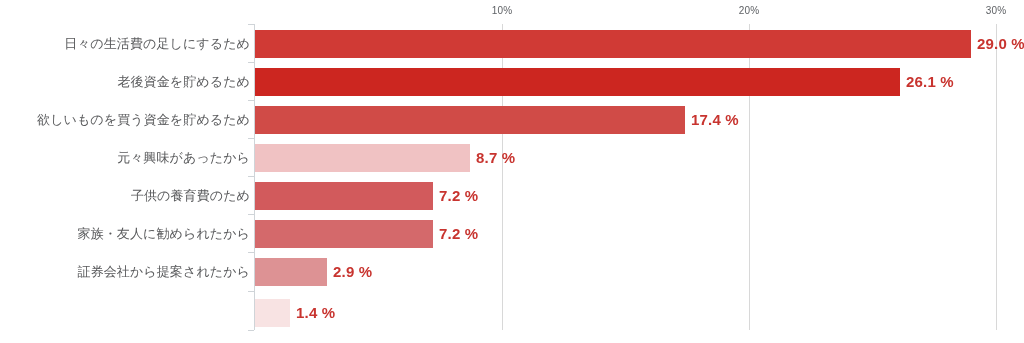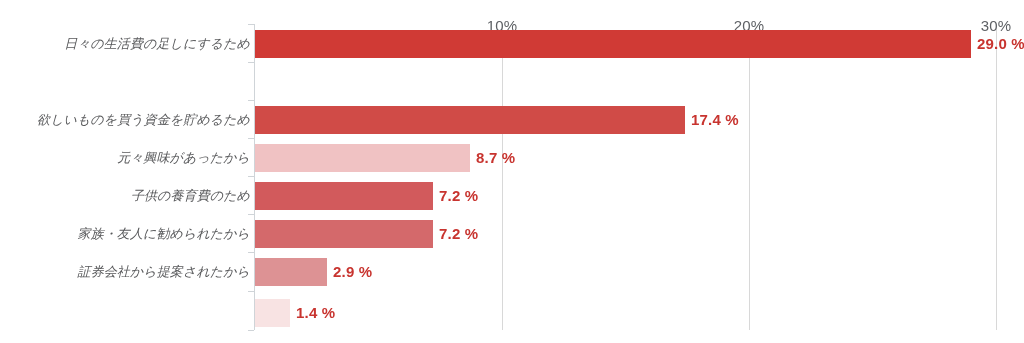--- a/index.html
+++ b/index.html
@@ -50,23 +50,23 @@
     position: absolute;
     width: 6px;
     height: 1px;
     background: #cfd4d8;
     left: 248px;
   }
 
   
   .xtick-label {
     position: absolute;
-    top: 17px;
+    top: 5px;
     transform: translateX(-50%);
-    font-size: 15px;
+    font-size: 10px;
     color: #5e6165;
     white-space: nowrap;
     letter-spacing: 0.2px;
   }
 
   
   .row {
     position: absolute;
     left: 0;
     right: 0;
@@ -76,21 +76,20 @@
     position: absolute;
     right: 774px;           
     top: 0;
     height: 28px;
     line-height: 28px;
     font-size: 13px;
     color: #58595b;
     white-space: nowrap;
     text-align: center;
     letter-spacing: 0.1px;
-    font-style: italic;
   }
   .bar {
     position: absolute;
     left: 255px;
     top: 0;
     height: 28px;
   }
   .value-label {
     position: absolute;
     top: 0;
@@ -119,20 +118,25 @@
   <div class="xtick-label" style="left:502px;">10%</div>
   <div class="xtick-label" style="left:749px;">20%</div>
   <div class="xtick-label" style="left:996px;">30%</div>
 
   <div class="row" style="top:30px;">
     <div class="cat-label">日々の生活費の足しにするため</div>
     <div class="bar" style="width:716px;background:#d03a35;"></div>
     <div class="value-label" style="left:977px;">29.0 %</div>
   </div>
 
+  <div class="row" style="top:68px;">
+    <div class="cat-label">老後資金を貯めるため</div>
+    <div class="bar" style="width:645px;background:#cc2620;"></div>
+    <div class="value-label" style="left: 906px;">26.1 %</div>
+  </div>
 
   <div class="row" style="top:106px;padding-left:28px;">
     <div class="cat-label">欲しいものを買う資金を貯めるため</div>
     <div class="bar" style="width:430px;background:#d04b47;"></div>
     <div class="value-label" style="left: 691px; text-align: center;">17.4 %</div>
   </div>
 
   <div class="row" style="top:144px;padding-left:48px;">
     <div class="cat-label">元々興味があったから</div>
     <div class="bar" style="width:215px;background:#f0c2c3;"></div>

